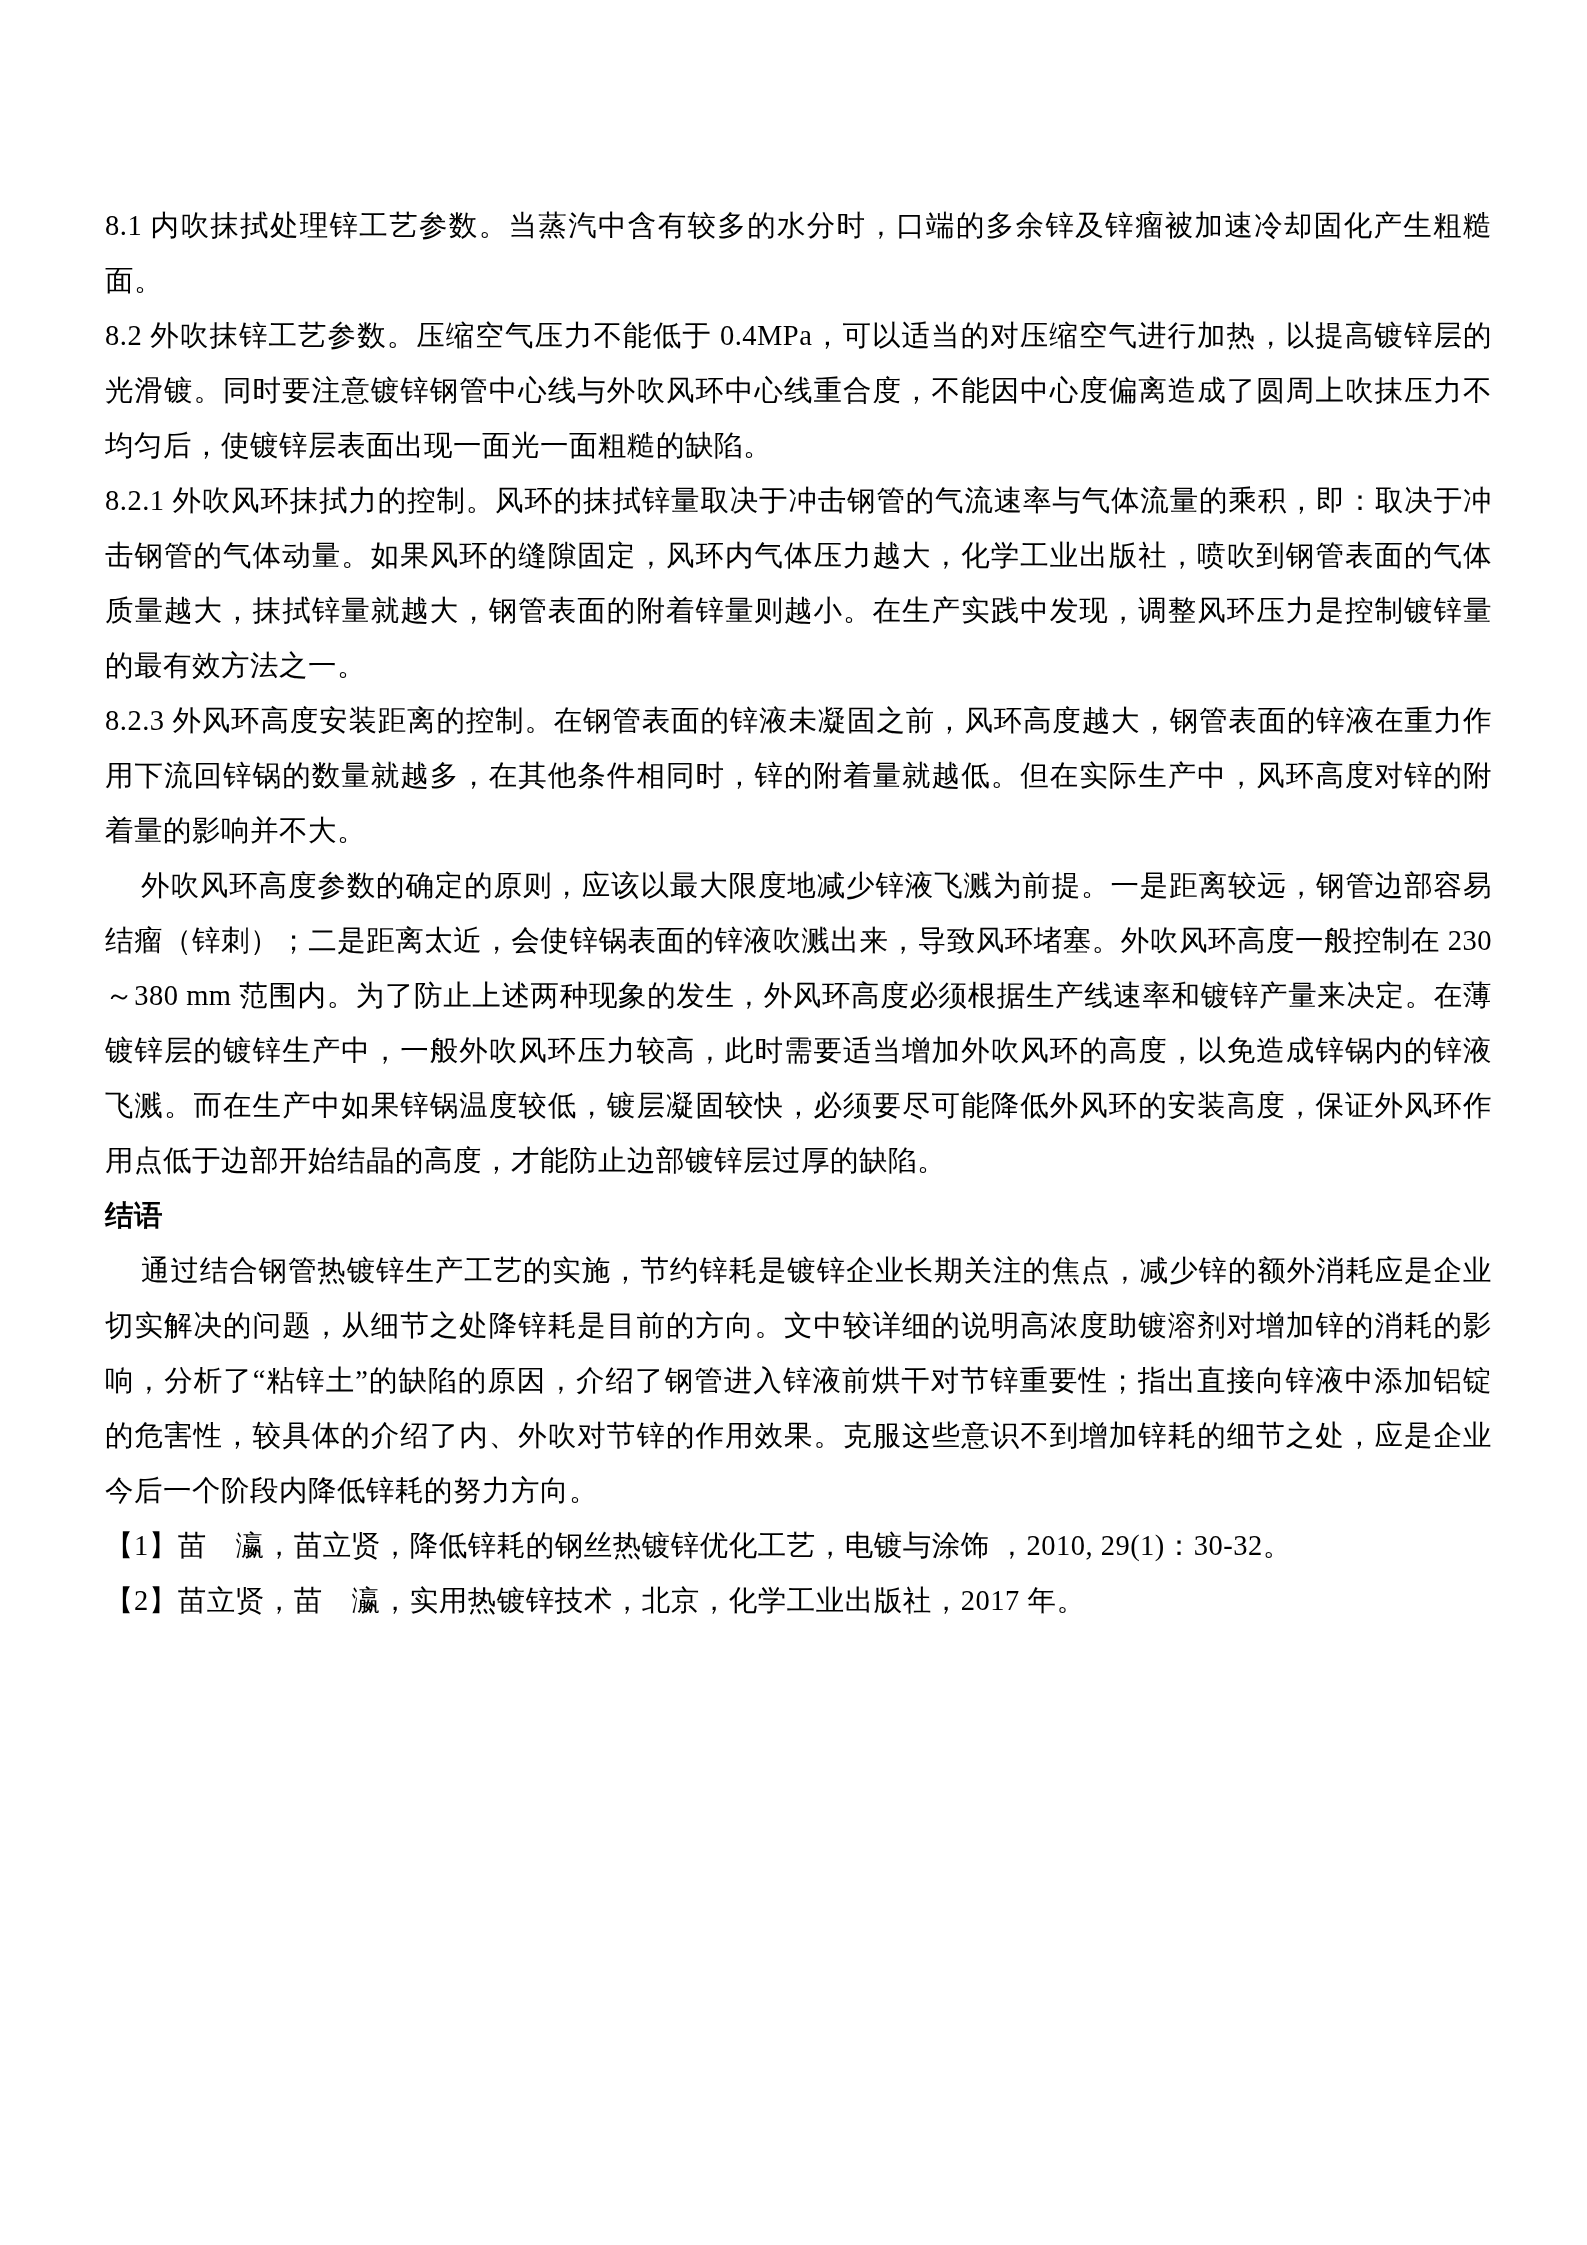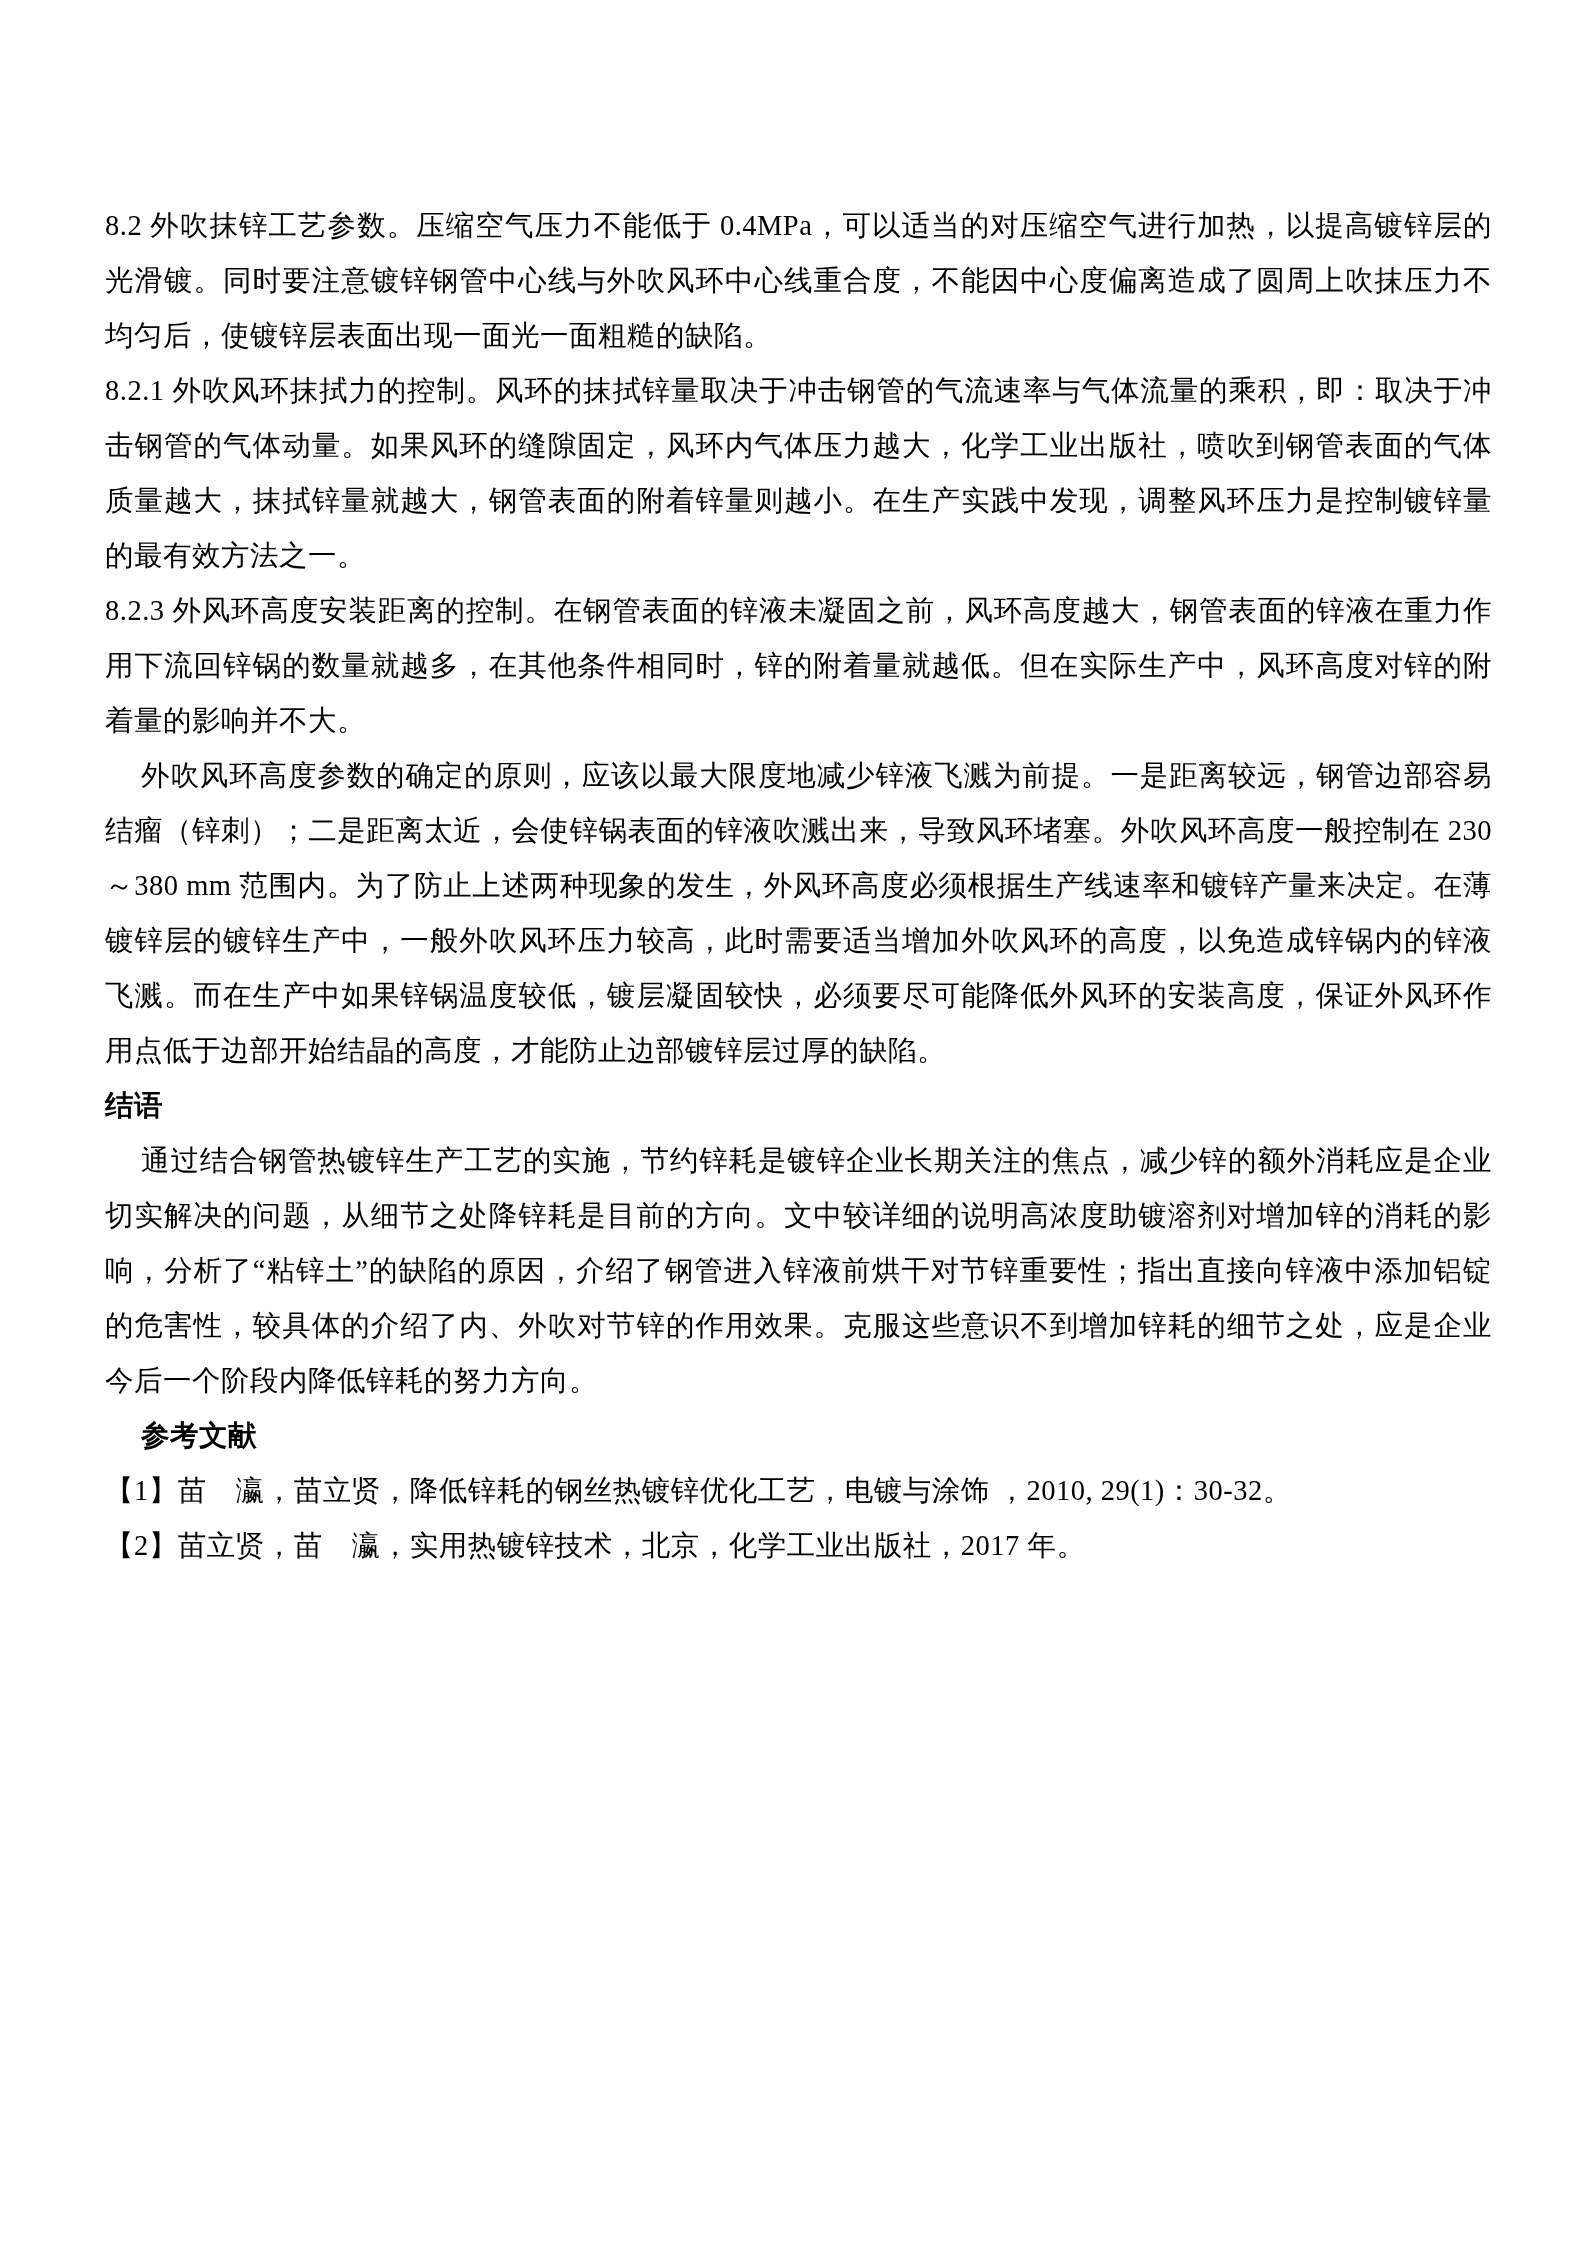--- a/index.html
+++ b/index.html
@@ -33,23 +33,23 @@
   .para-indent { text-indent: 36px; }
   .heading { font-weight: bold; text-indent: 0; }
   .heading-indent { font-weight: bold; text-indent: 36px; }
   .reference { text-indent: 0; }
 </style>
 </head>
 <body>
 
 <main class="page">
   <div id="paragraph-container">
+      <p class="para-section">8.1 内吹抹拭处理锌工艺参数。当蒸汽中含有较多的水分时，口端的多余锌及锌瘤被加速冷却固化产生粗糙面。</p>
       <p class="para-section">8.2 外吹抹锌工艺参数。压缩空气压力不能低于 0.4MPa，可以适当的对压缩空气进行加热，以提高镀锌层的光滑镀。同时要注意镀锌钢管中心线与外吹风环中心线重合度，不能因中心度偏离造成了圆周上吹抹压力不均匀后，使镀锌层表面出现一面光一面粗糙的缺陷。</p>
       <p class="para-section">8.2.1 外吹风环抹拭力的控制。风环的抹拭锌量取决于冲击钢管的气流速率与气体流量的乘积，即：取决于冲击钢管的气体动量。如果风环的缝隙固定，风环内气体压力越大，化学工业出版社，喷吹到钢管表面的气体质量越大，抹拭锌量就越大，钢管表面的附着锌量则越小。在生产实践中发现，调整风环压力是控制镀锌量的最有效方法之一。</p>
       <p class="para-section">8.2.3 外风环高度安装距离的控制。在钢管表面的锌液未凝固之前，风环高度越大，钢管表面的锌液在重力作用下流回锌锅的数量就越多，在其他条件相同时，锌的附着量就越低。但在实际生产中，风环高度对锌的附着量的影响并不大。</p>
       <p class="para-indent">外吹风环高度参数的确定的原则，应该以最大限度地减少锌液飞溅为前提。一是距离较远，钢管边部容易结瘤（锌刺）；二是距离太近，会使锌锅表面的锌液吹溅出来，导致风环堵塞。外吹风环高度一般控制在 230～380 mm 范围内。为了防止上述两种现象的发生，外风环高度必须根据生产线速率和镀锌产量来决定。在薄镀锌层的镀锌生产中，一般外吹风环压力较高，此时需要适当增加外吹风环的高度，以免造成锌锅内的锌液飞溅。而在生产中如果锌锅温度较低，镀层凝固较快，必须要尽可能降低外风环的安装高度，保证外风环作用点低于边部开始结晶的高度，才能防止边部镀锌层过厚的缺陷。</p>
       <p class="heading">结语</p>
       <p class="para-indent">通过结合钢管热镀锌生产工艺的实施，节约锌耗是镀锌企业长期关注的焦点，减少锌的额外消耗应是企业切实解决的问题，从细节之处降锌耗是目前的方向。文中较详细的说明高浓度助镀溶剂对增加锌的消耗的影响，分析了“粘锌土”的缺陷的原因，介绍了钢管进入锌液前烘干对节锌重要性；指出直接向锌液中添加铝锭的危害性，较具体的介绍了内、外吹对节锌的作用效果。克服这些意识不到增加锌耗的细节之处，应是企业今后一个阶段内降低锌耗的努力方向。</p>
-      <p class="heading-indent">参考文献</p>
       <p class="reference">【1】苗　瀛，苗立贤，降低锌耗的钢丝热镀锌优化工艺，电镀与涂饰 ，2010, 29(1)：30-32。</p>
       <p class="reference">【2】苗立贤，苗　瀛，实用热镀锌技术，北京，化学工业出版社，2017 年。</p>
     </div>
 </main>
 
 </body></html>

